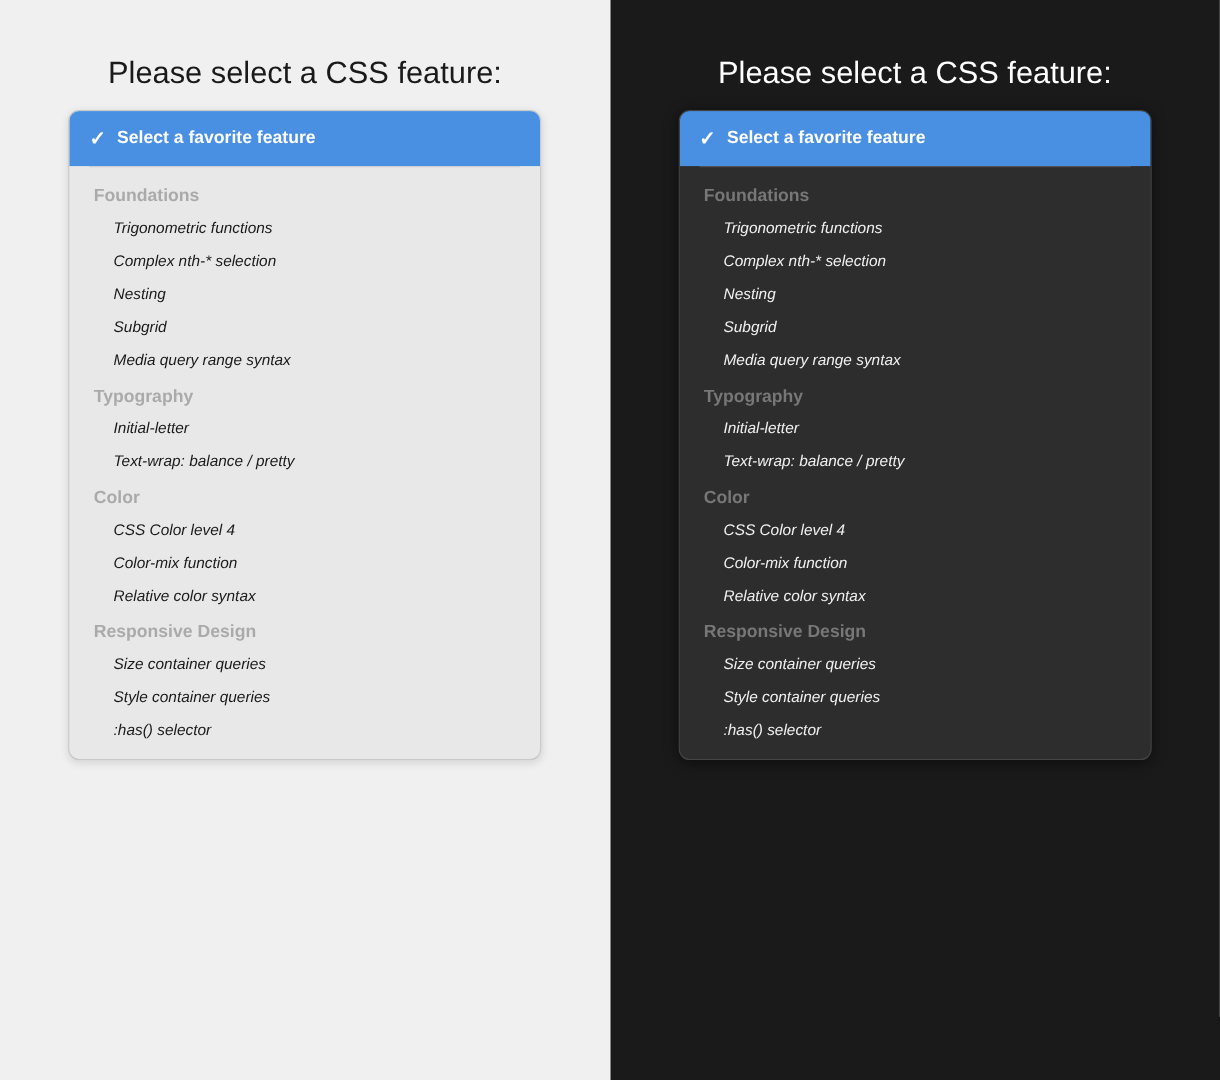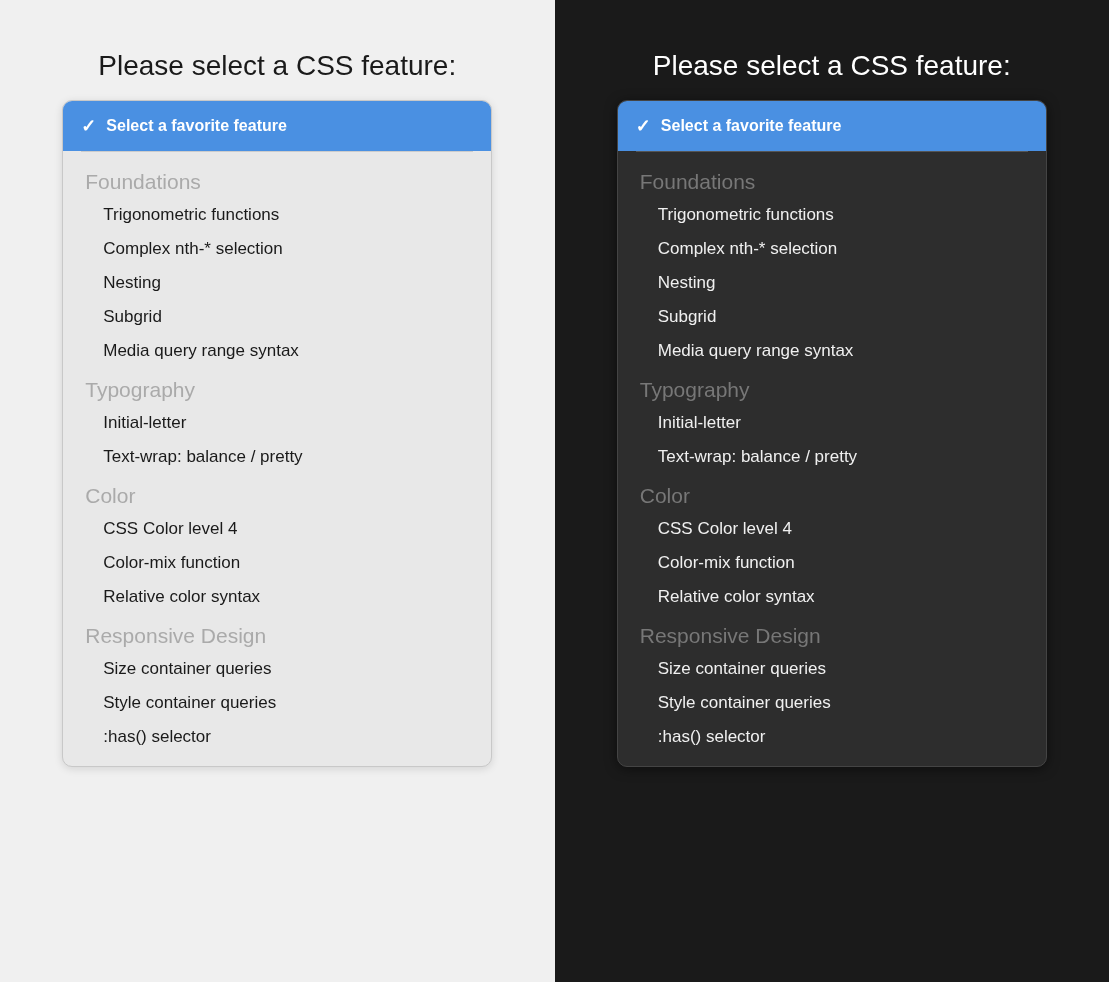--- a/index.html
+++ b/index.html
@@ -96,37 +96,38 @@
 
     .panel-dark .divider {
       background: #555555;
     }
 
     .options-list {
       padding: 8px 0 12px 0;
     }
 
     .option-group-label {
-      font-size: 21px;
-      font-weight: 400;
+      font-size: 16px;
+      font-weight: 700;
       padding: 10px 22px 4px 22px;
     }
 
     .panel-light .option-group-label {
       color: #aaaaaa;
     }
 
     .panel-dark .option-group-label {
       color: #777777;
     }
 
     .option-item {
-      font-size: 17px;
+      font-size: 14px;
       padding: 7px 22px 7px 40px;
       cursor: pointer;
+      font-style: italic;
     }
 
     .panel-light .option-item {
       color: #1a1a1a;
     }
 
     .panel-dark .option-item {
       color: #f0f0f0;
     }
   </style>

